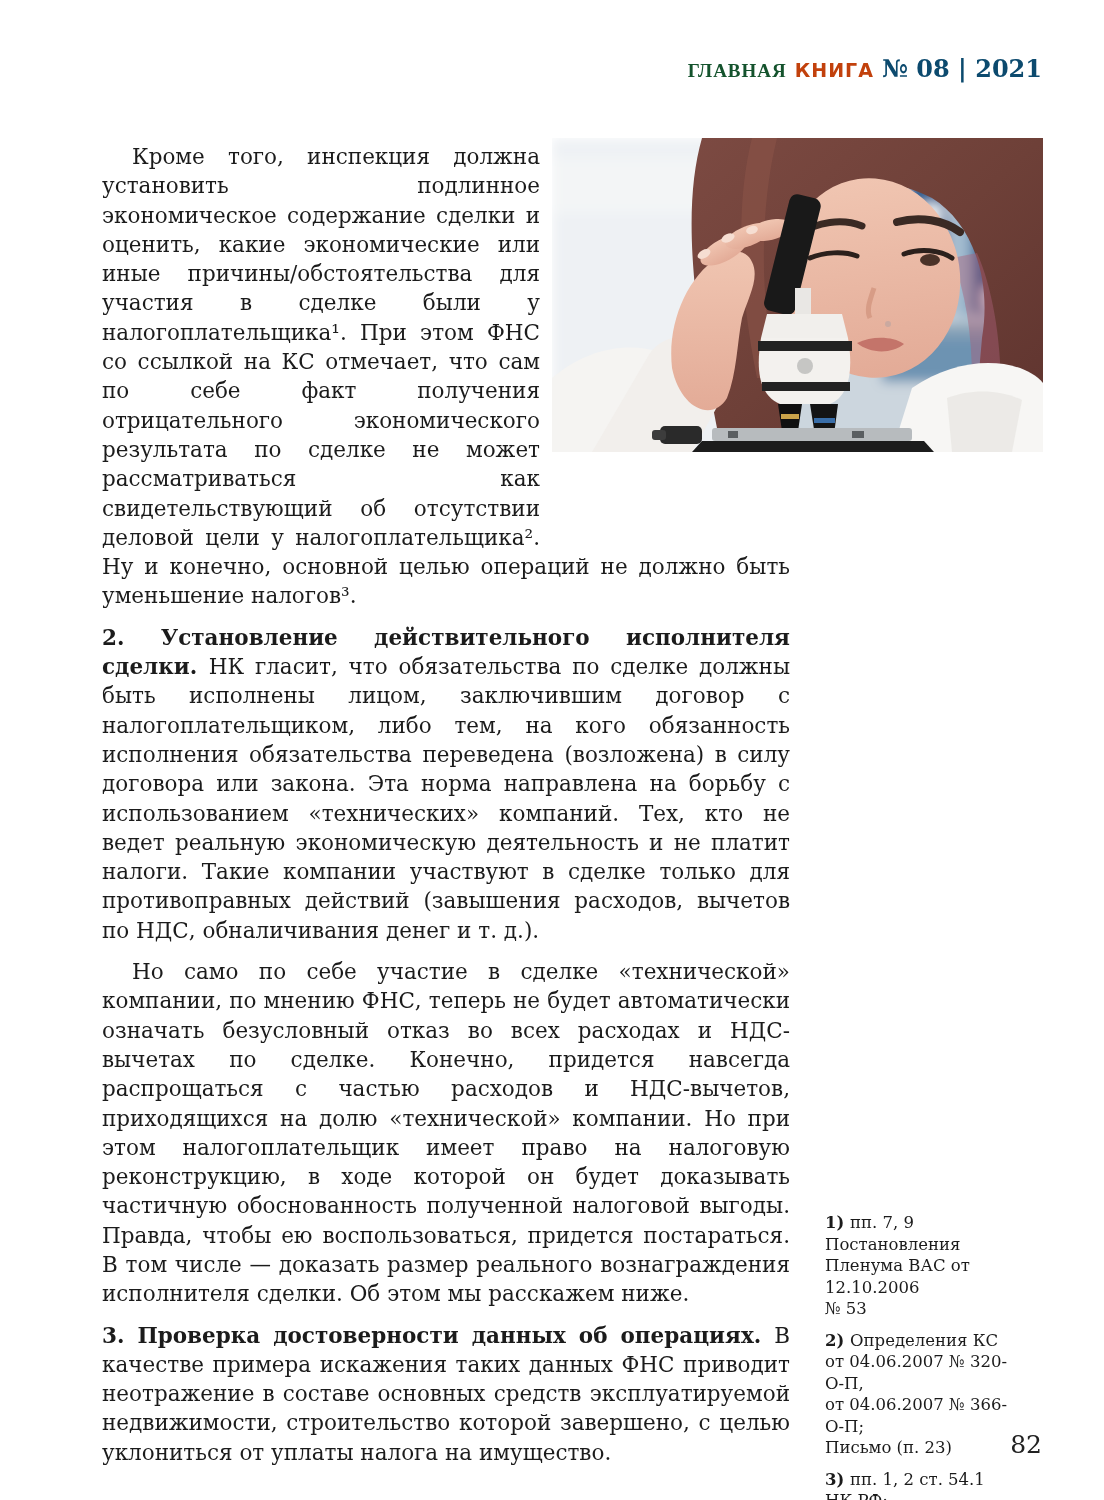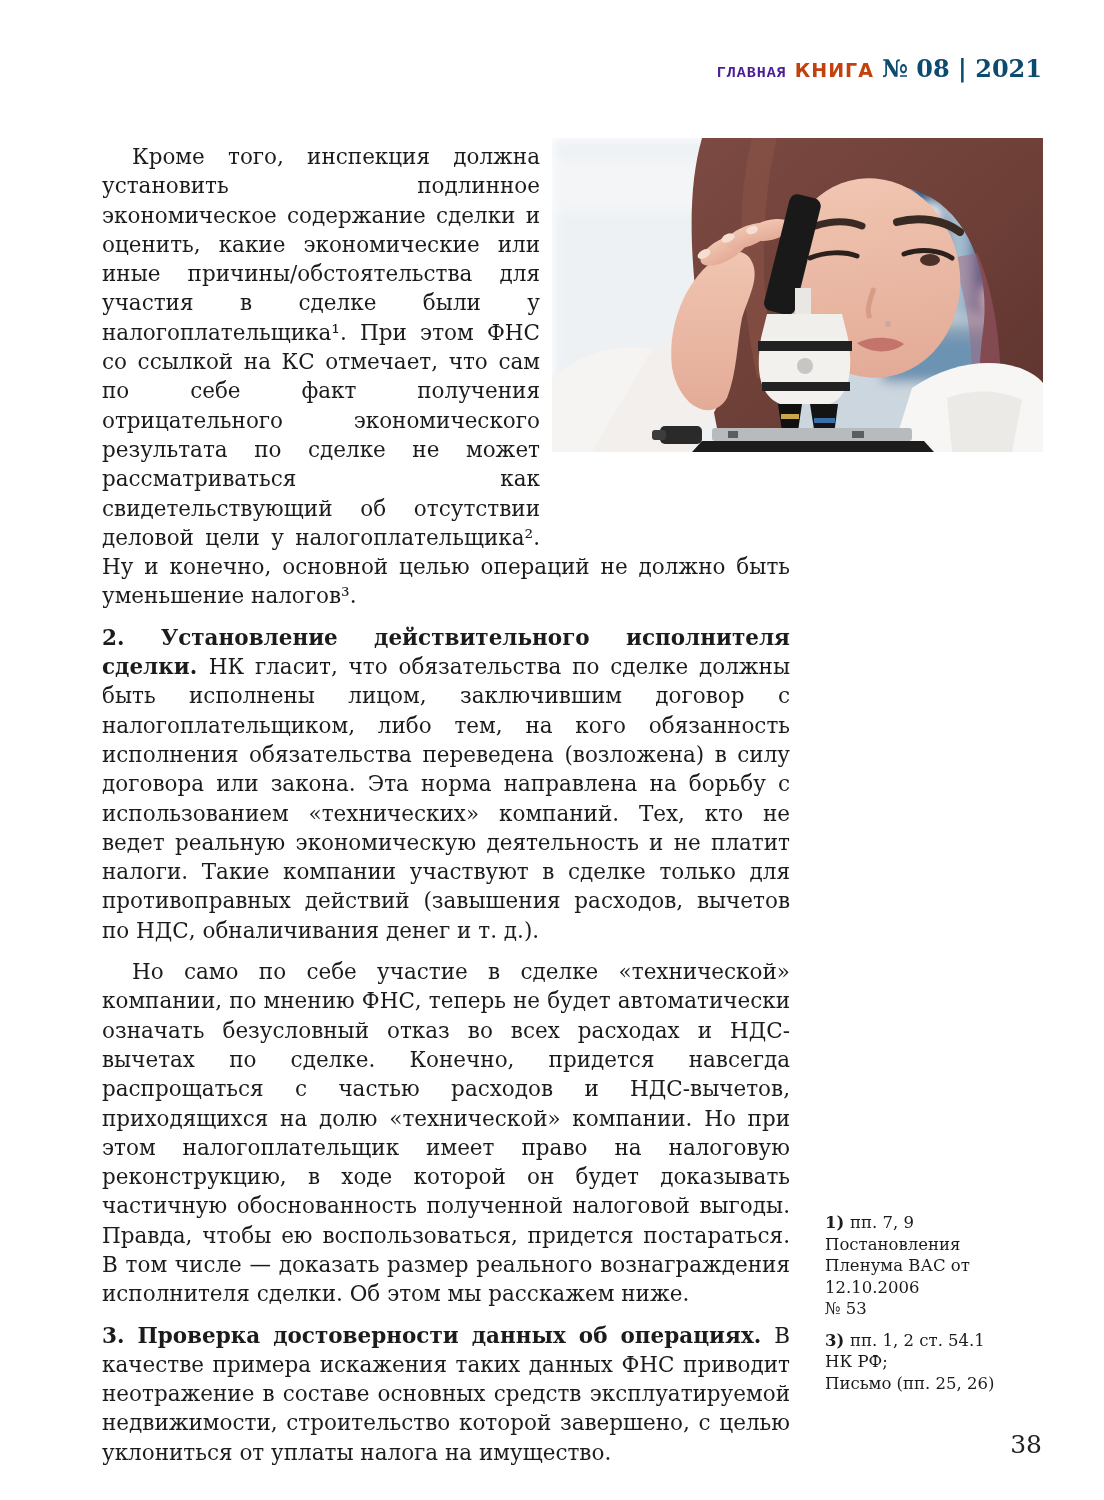--- a/index.html
+++ b/index.html
@@ -11,22 +11,22 @@
     font-family:"DejaVu Serif", serif;
     color:#1b1b1b;
   }
   
   .header{
     position:absolute;top:54px;right:62px;
     display:flex;align-items:baseline;gap:8px;
     white-space:nowrap;
   }
   .brand-black{
-    font-family:Liberation Mono, monospace;
-    font-weight:bold;font-size:15px;letter-spacing:1px;color:#4c1d95;
+    font-family:Liberation Serif, serif;
+    font-weight:bold;font-size:19px;letter-spacing:1px;color:#14532d;
   }
   .brand-purple{
     font-family:"DejaVu Sans", sans-serif;
     font-weight:bold;font-size:19px;letter-spacing:1px;color:#c2410c;
   }
   .issue{
     font-family:"DejaVu Serif", serif;
     font-weight:bold;font-size:24px;color:#0c4a6e;
   }
   
@@ -176,20 +176,24 @@
         <rect x="100" y="292" width="14" height="10" rx="3" fill="#3c3c3c"></rect>
       </g>
     </svg>
   </div>
 
   <div class="footnotes" id="footnotes">
 
   <div class="footnote"><b class="fn-num">1) </b><span>пп. 7, 9 Постановления
 Пленума ВАС от 12.10.2006
 № 53</span></div>
+      <div class="footnote"><b class="fn-num">2) </b><span>Определения КС
+от 04.06.2007 № 320-О-П,
+от 04.06.2007 № 366-О-П;
+Письмо (п. 23)</span></div>
       <div class="footnote"><b class="fn-num">3) </b><span>пп. 1, 2 ст. 54.1 НК РФ;
 Письмо (пп. 25, 26)</span></div>
       <div class="footnote"></div>
     </div>
 
-  <div class="page-number">38</div>
+  <div class="page-number">82</div>
 
 </div>
 
 </body></html>

